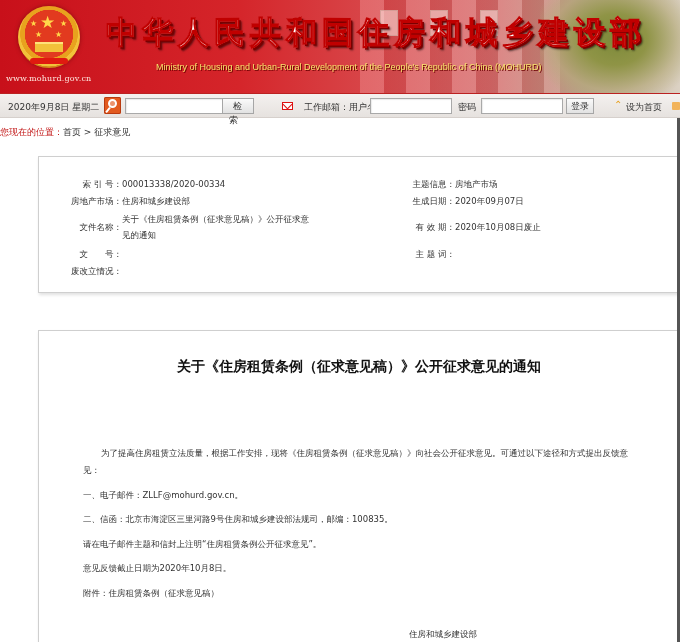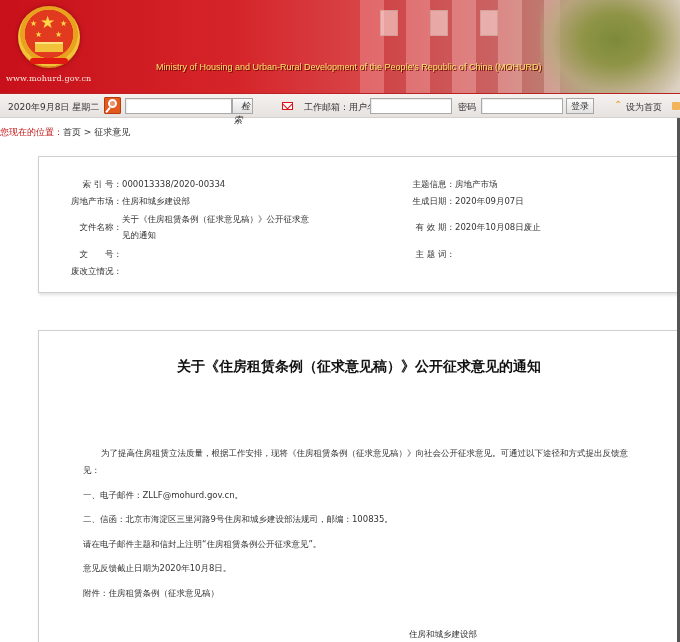--- a/index.html
+++ b/index.html
@@ -93,21 +93,21 @@
       height: 16px; top: 4px; border: 1px solid #a9a9a9; background: #fff;
       box-shadow: inset 1px 1px 1px rgba(0,0,0,0.08);
     }
     .tb-search-input { left: 125px; width: 107px; }
     .tb-btn {
       top: 4px; height: 16px; border: 1px solid #a6a6a6;
       background: linear-gradient(#fafafa, #e2e2e2);
       font-size: 9px; color: #333; line-height: 14px; text-align: center;
       font-family: "DejaVu Sans", sans-serif;
     }
-    .tb-search-btn { left: 232px; width: 21px; letter-spacing: 9px; text-indent: 8px; font-style: italic; }
+    .tb-search-btn { left: 222px; width: 32px; letter-spacing: 9px; text-indent: 8px; }
     .tb-mail-icon {
       left: 282px; top: 8px; width: 11px; height: 8px;
       border: 1px solid #d11; background: #fff;
     }
     .tb-mail-icon::after {
       content: ""; position: absolute; left: 1px; top: -2px; width: 6px; height: 6px;
       border-right: 1px solid #d11; border-bottom: 1px solid #d11; transform: rotate(45deg);
     }
     .tb-mail-label { left: 304px; top: 7px; white-space: nowrap; }
     .tb-user-input { left: 370px; width: 82px; }
@@ -168,20 +168,21 @@
   <div class="emblem">
     <span class="star-big">★</span>
     <span class="star-sm" style="left:12px;top:14px">★</span>
     <span class="star-sm" style="left:42px;top:14px">★</span>
     <span class="star-sm" style="left:17px;top:25px">★</span>
     <span class="star-sm" style="left:37px;top:25px">★</span>
     <div class="gate"></div>
     <div class="ribbon"></div>
   </div>
   <div class="site-url">www.mohurd.gov.cn</div>
+  <div class="ministry-cn">中华人民共和国住房和城乡建设部</div>
   <div class="ministry-en">Ministry of Housing and Urban-Rural Development of the People's Republic of China (MOHURD)</div>
 </div>
 
 <div class="toolbar">
   <span class="tb-date">2020年9月8日 星期二</span>
   <span class="tb-search-icon">
     <span class="lens"></span>
       <span class="handle"></span>
   </span>
   <input class="tb-input tb-search-input" type="text" value="" style="">

